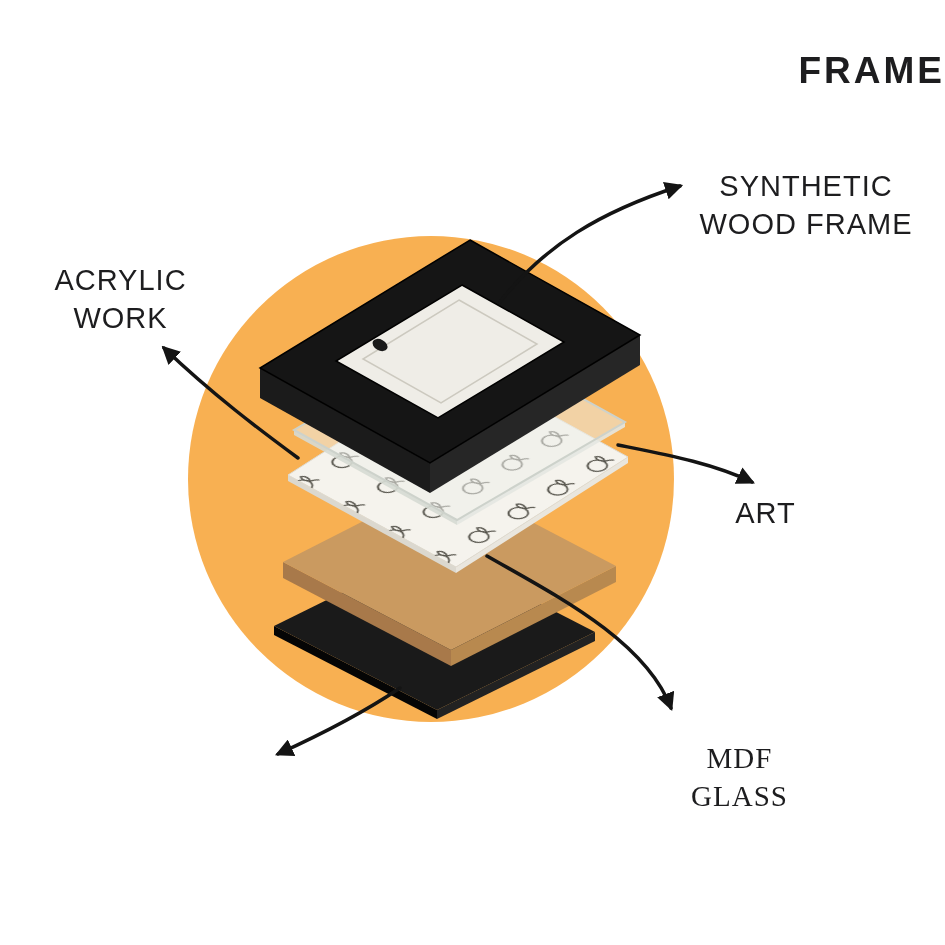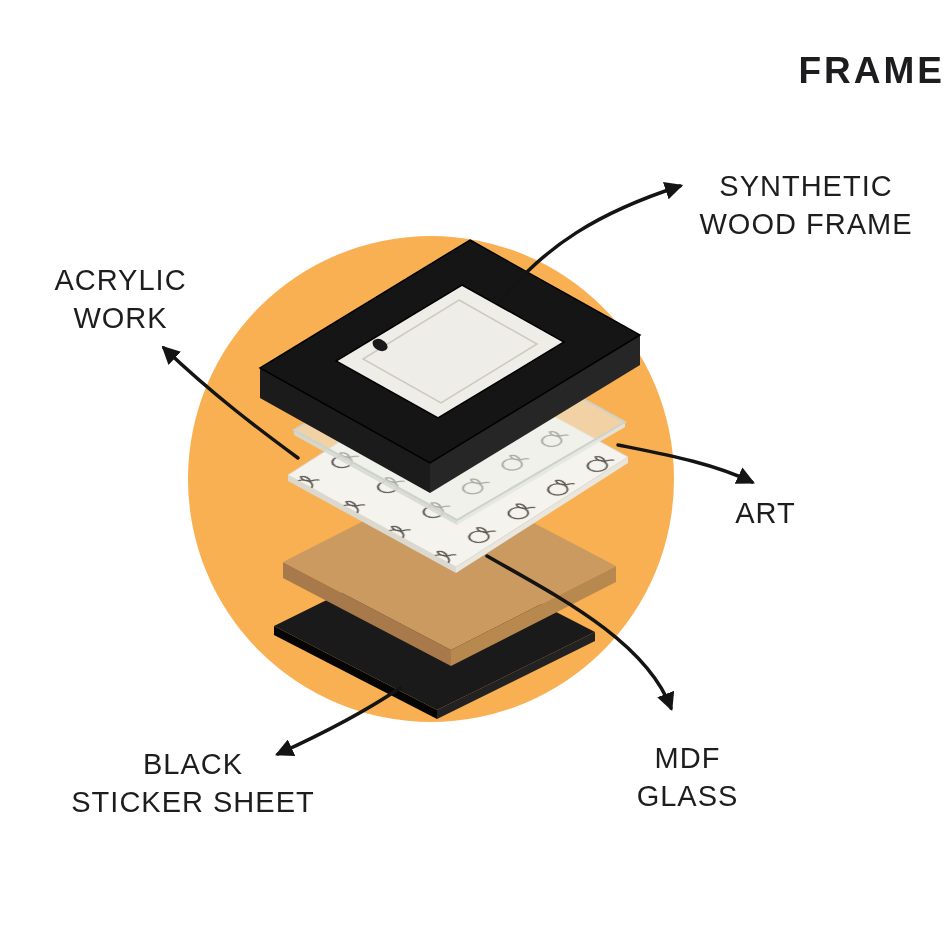--- a/index.html
+++ b/index.html
@@ -19,21 +19,21 @@
   }
   .label{
     position:absolute;text-align:center;
     font-size:29px;line-height:38px;letter-spacing:1px;
     color:#1d1d1f;
   }
   .label span{display:block;}
   .label-synthetic{left:690px;top:159px;width:232px;margin-top:8px;}
   .label-acrylic{left:18px;top:261px;width:205px;}
   .label-art{left:678px;top:494px;width:175px;}
-  .label-mdf{left:600px;top:739px;width:175px;}
+  .label-mdf{left:652px;top:739px;width:175px;font-family:Liberation Serif, serif;}
   .label-sticker{left:57px;top:745px;width:272px;}
 </style>
 </head>
 <body>
 
 <div class="stage">
 
   <svg class="diagram" width="945" height="945" viewBox="0 0 945 945">
     <defs>
       <marker id="arrowHead" viewBox="0 0 10 10" refX="8.2" refY="5" markerWidth="5.2" markerHeight="5.2" orient="auto-start-reverse">
@@ -107,18 +107,14 @@
 
   <div class="label label-art">
     <span>ART</span>
   </div>
 
   <div class="label label-mdf">
     <span>MDF</span>
     <span>GLASS</span>
   </div>
 
-  <div class="label label-sticker">
-    <span>BLACK</span>
-    <span>STICKER SHEET</span>
-  </div>
 
 </div>
 
 </body></html>

